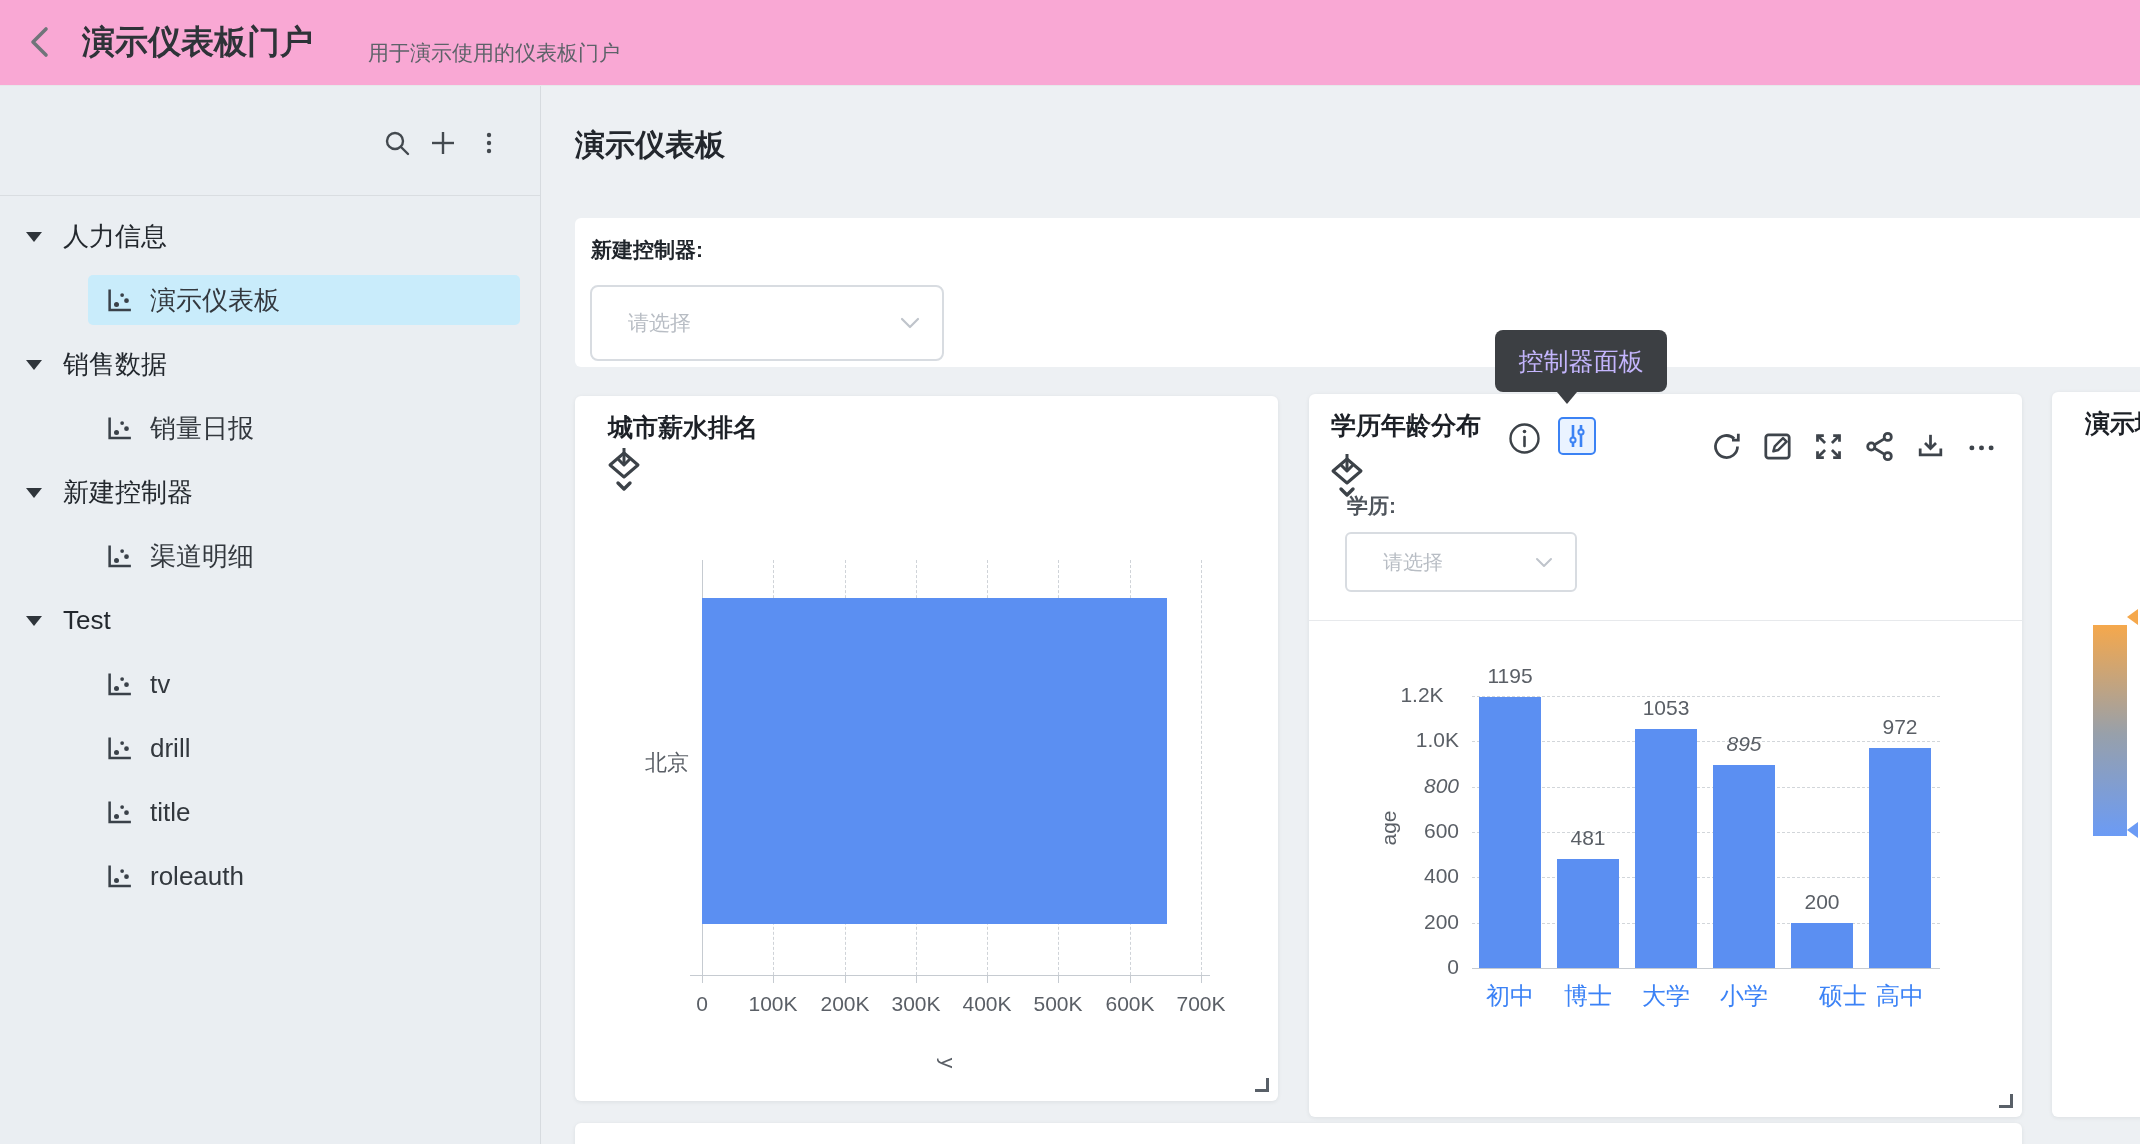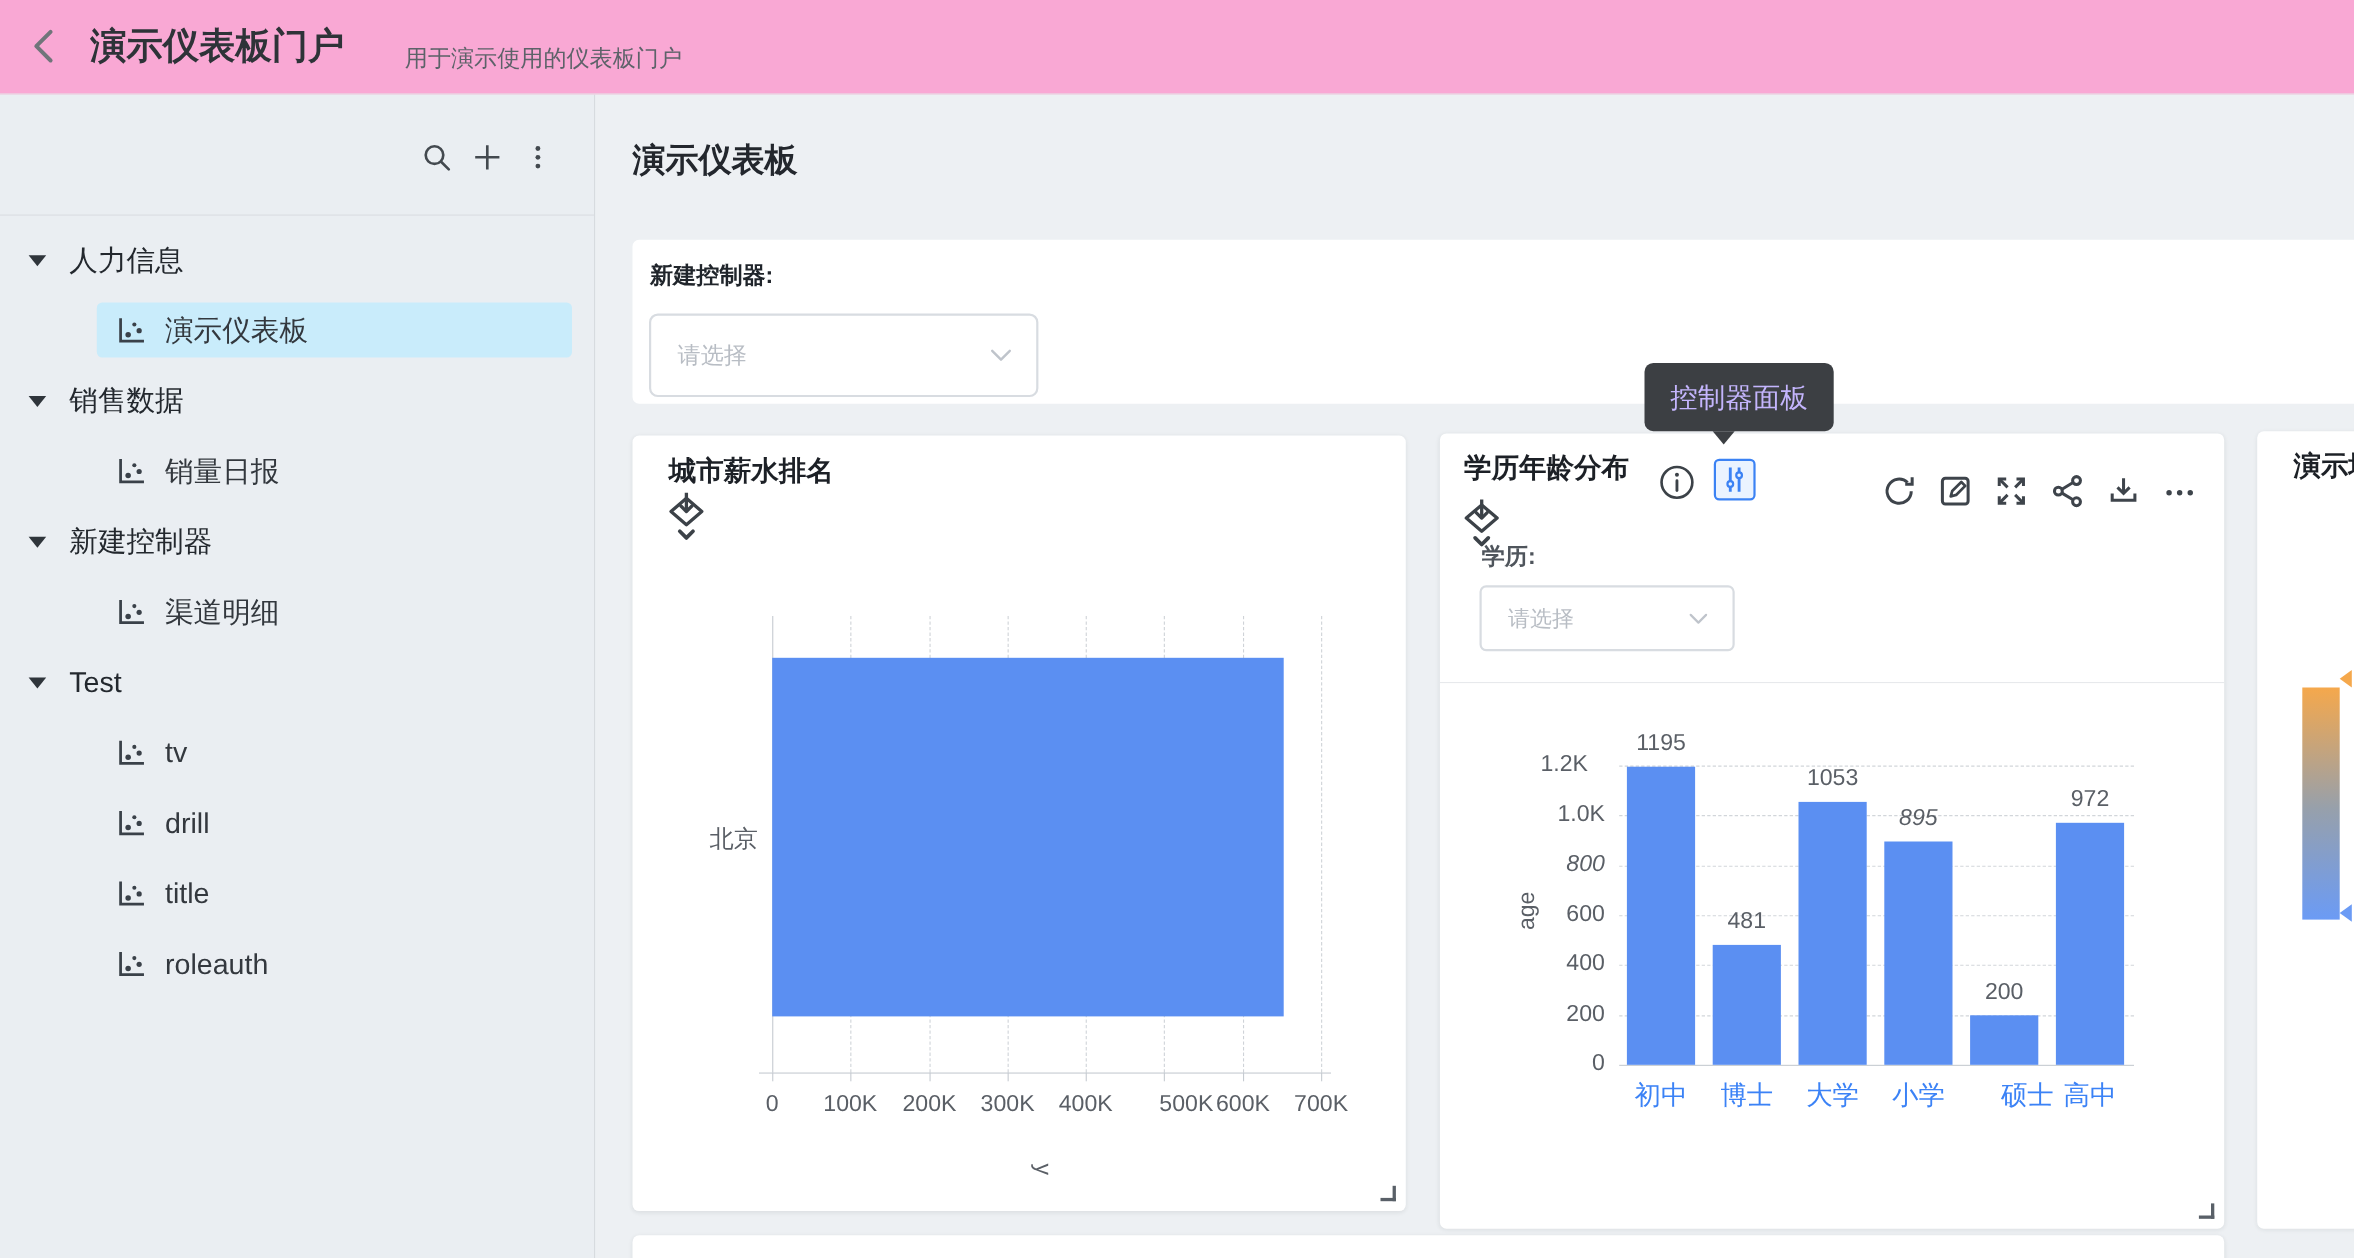--- a/index.html
+++ b/index.html
@@ -21,21 +21,21 @@
   .caret{position:absolute;left:26px;top:28px;width:0;height:0;border-left:8px solid transparent;border-right:8px solid transparent;border-top:10px solid #2f353b;}
   .g-label{position:absolute;left:63px;top:0;height:64px;display:flex;align-items:center;font-size:26px;font-weight:500;color:#23282e;}
   .leaf-ic{position:absolute;left:104px;top:17px;width:30px;height:30px;}
   .l-label{position:absolute;left:150px;top:0;height:64px;display:flex;align-items:center;font-size:26px;color:#33383e;}
   
   .main{position:absolute;left:541px;top:85px;right:0;bottom:0;background:#edf0f3;overflow:hidden;}
   .page-title{position:absolute;left:34px;top:40px;font-size:30px;font-weight:600;color:#23272d;margin:0;}
   .controller-panel{position:absolute;left:34px;top:133px;right:-12px;height:149px;background:#fff;border-radius:6px;}
   .ctrl-label{position:absolute;left:16px;top:18px;font-size:21px;font-weight:700;color:#20252b;}
   .select{position:absolute;background:#fff;border:2px solid #d8dce1;border-radius:8px;display:flex;align-items:center;cursor:pointer;}
-  .select .ph{flex:1;padding-left:24px;font-size:21px;color:#b8bdc4;}
+  .select .ph{flex:1;padding-left:36px;font-size:21px;color:#b8bdc4;}
   .select .chev{margin-right:22px;}
   .sel-ctrl{left:15px;top:67px;width:350px;height:72px;}
   
   .card{position:absolute;background:#fff;border-radius:6px;box-shadow:0 1px 4px rgba(31,35,41,.08);}
   .card1{left:34px;top:311px;width:703px;height:705px;}
   .card2{left:768px;top:309px;width:713px;height:723px;}
   .card3{left:1511px;top:307px;width:629px;height:725px;}
   .card-title{position:absolute;top:15px;font-size:25px;font-weight:600;color:#1c2026;white-space:nowrap;}
   .drill{position:absolute;width:40px;height:46px;}
   .corner{position:absolute;right:9px;bottom:9px;width:11px;height:11px;border-right:3px solid #596068;border-bottom:3px solid #596068;}
@@ -241,21 +241,21 @@
         <div class="tickmark" style="left: 270px; top: 579px;"></div>
         <div class="tick-lbl" style="left: 225px; top: 596px; width: 90px;">200K</div>
         <div class="vline-d" style="left: 341px; top: 164px; height: 415px;"></div>
         <div class="tickmark" style="left: 341px; top: 579px;"></div>
         <div class="tick-lbl" style="left: 296px; top: 596px; width: 90px;">300K</div>
         <div class="vline-d" style="left: 412px; top: 164px; height: 415px;"></div>
         <div class="tickmark" style="left: 412px; top: 579px;"></div>
         <div class="tick-lbl" style="left: 367px; top: 596px; width: 90px;">400K</div>
         <div class="vline-d" style="left: 483px; top: 164px; height: 415px;"></div>
         <div class="tickmark" style="left: 483px; top: 579px;"></div>
-        <div class="tick-lbl" style="left: 438px; top: 596px; width: 90px; text-align: right;">500K</div>
+        <div class="tick-lbl" style="left: 438px; top: 596px; width: 90px;">500K</div>
         <div class="vline-d" style="left: 555px; top: 164px; height: 415px;"></div>
         <div class="tickmark" style="left: 555px; top: 579px;"></div>
         <div class="tick-lbl" style="left: 510px; top: 596px; width: 90px;">600K</div>
         <div class="vline-d" style="left: 626px; top: 164px; height: 415px;"></div>
         <div class="tickmark" style="left: 626px; top: 579px;"></div>
         <div class="tick-lbl" style="left: 581px; top: 596px; width: 90px;">700K</div>
         <div class="hline-s" style="left: 115px; top: 579px; width: 520px;"></div>
         <div class="bar" style="left: 127px; top: 202px; width: 465px; height: 326px; background: rgb(91, 143, 242);"></div>
         <div class="ytick-lbl" style="left: 14px; top: 352px; width: 100px; font-size: 22px;">北京</div>
         <div class="axis-title" style="left: 368px; top: 655px; transform: rotate(90deg);">y</div>

